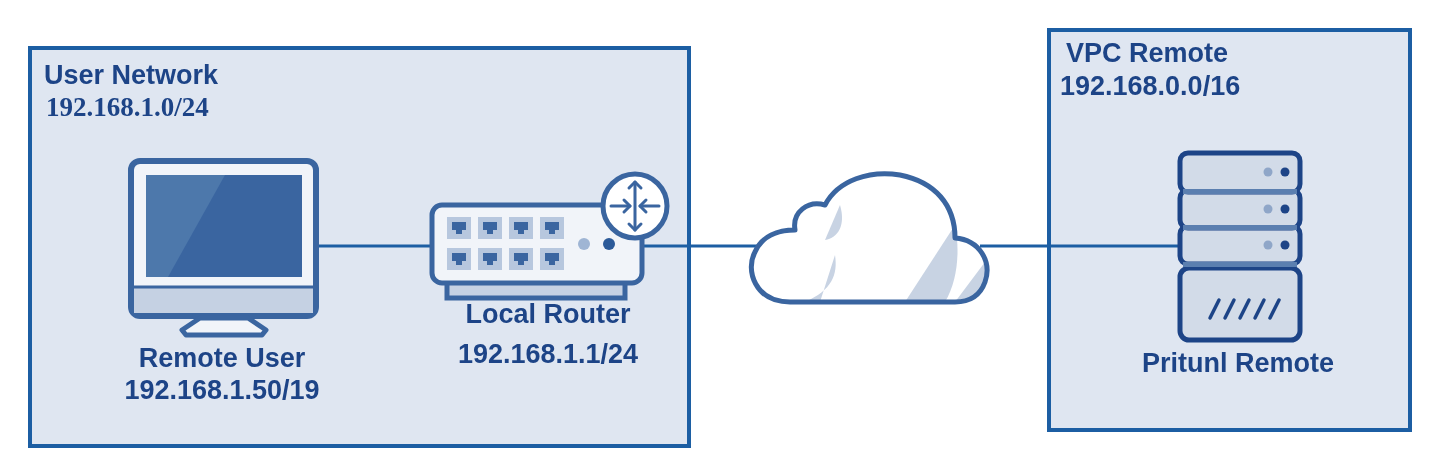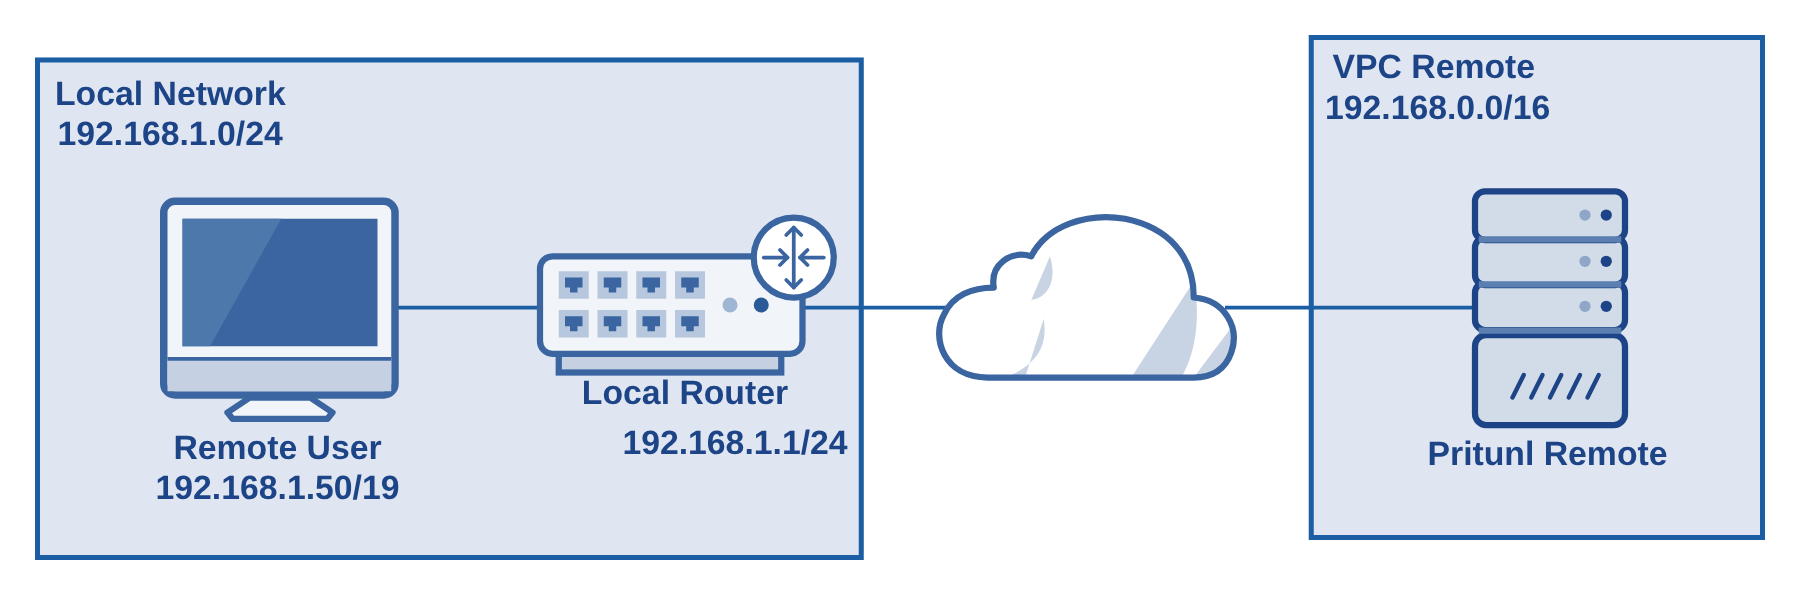--- a/index.html
+++ b/index.html
@@ -117,25 +117,25 @@
     <g stroke="#1d4487" stroke-width="3.5" stroke-linecap="round">
       <line x1="1210" y1="318" x2="1219" y2="300"></line>
       <line x1="1225" y1="318" x2="1234" y2="300"></line>
       <line x1="1240" y1="318" x2="1249" y2="300"></line>
       <line x1="1255" y1="318" x2="1264" y2="300"></line>
       <line x1="1270" y1="318" x2="1279" y2="300"></line>
     </g>
   </g>
 </svg>
 
-<div class="label" style="left:44px; top:60px;">Local Network</div>
-<div class="label" style="left:46px; top:92px;">192.168.1.0/24</div>
+<div class="label" style="left:44px; top:60px;">User Network</div>
+<div class="label" style="left:46px; top:92px;font-family:Liberation Serif, serif;">192.168.1.0/24</div>
 
 <div class="label" style="left:1066px; top:38px;">VPC Remote</div>
 <div class="label" style="left:1060px; top:71px;">192.168.0.0/16</div>
 
 <div class="label center" style="left:222px; top:343px;">Remote User</div>
 <div class="label center" style="left:222px; top:375px;">192.168.1.50/19</div>
 
 <div class="label center" style="left:548px; top:299px;">Local Router</div>
-<div class="label center" style="left:548px; top:339px;margin-left:40px;">192.168.1.1/24</div>
+<div class="label center" style="left:548px; top:339px;">192.168.1.1/24</div>
 
 <div class="label center" style="left:1238px; top:348px;">Pritunl Remote</div>
 
 </body></html>

